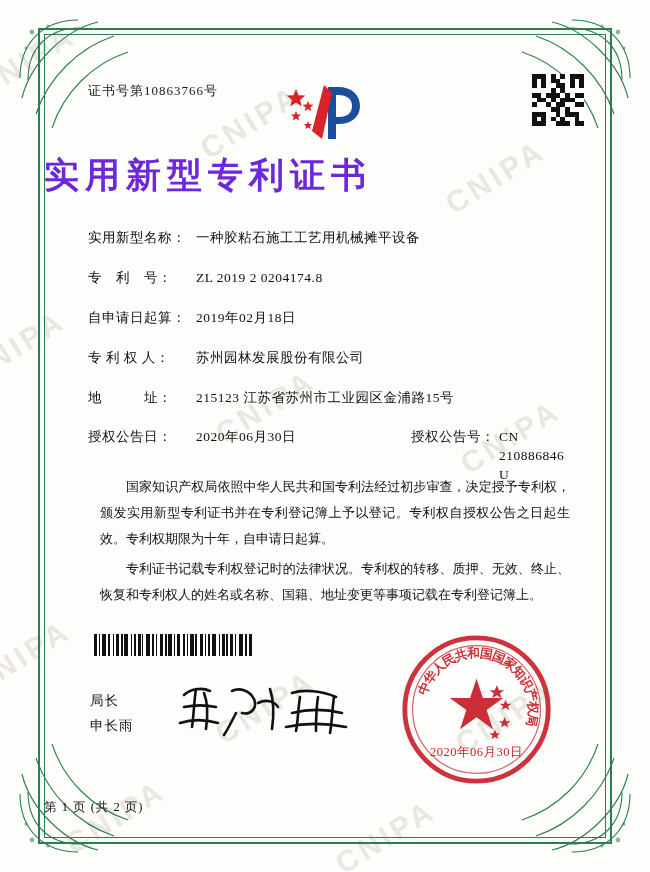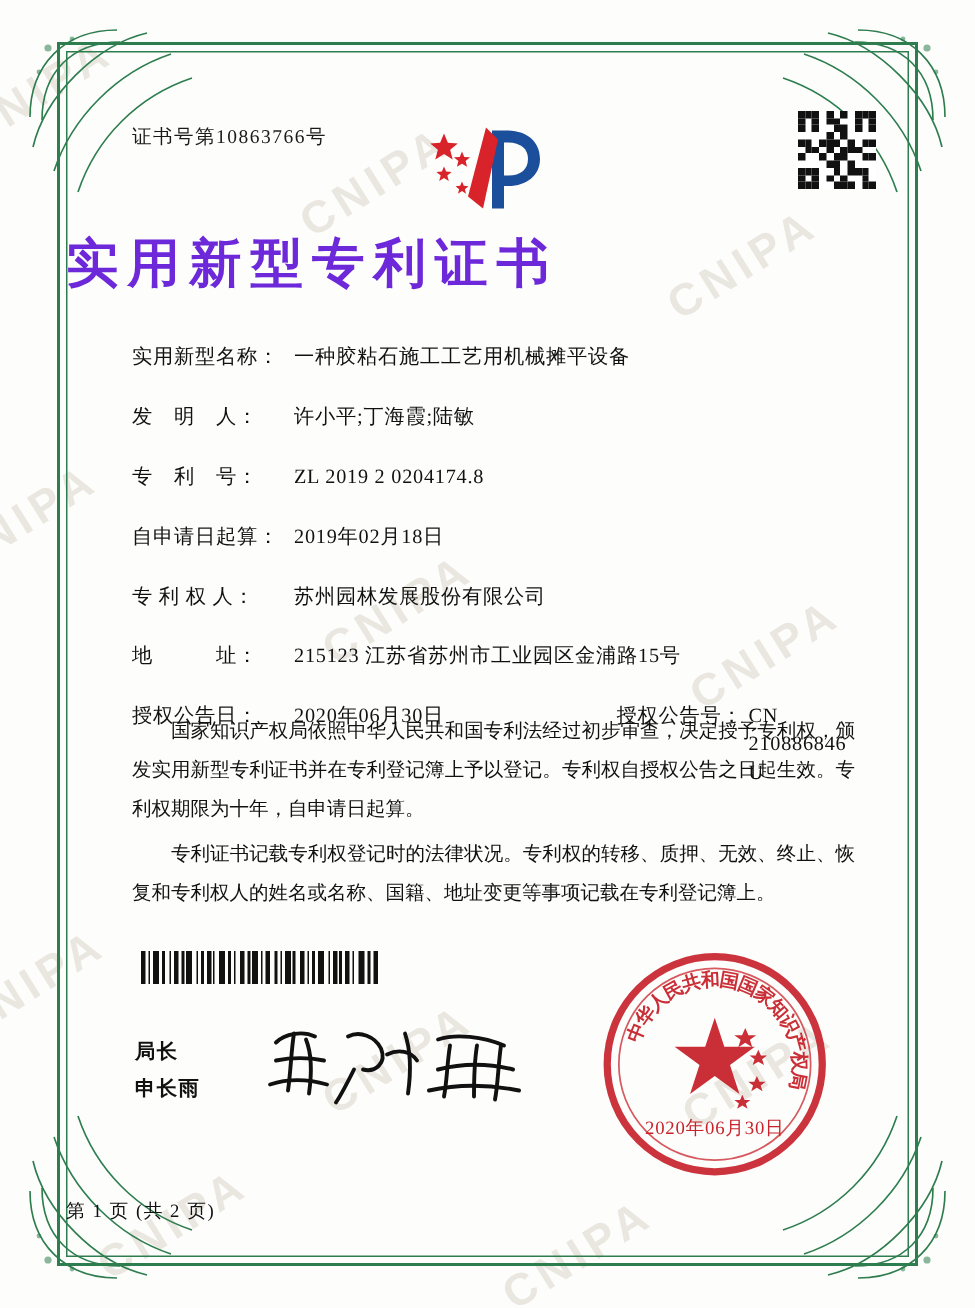--- a/index.html
+++ b/index.html
@@ -168,21 +168,21 @@
     position: absolute;
     left: 44px;
     right: 36px;
     top: 440px;
     font-size: 13px;
     color: #111;
     line-height: 2.0;
     text-align: justify;
   }
   .paragraphs p {
-    margin: 0 0 4px 0;
+    margin: 0 0 4px 12px;
     text-indent: 2em;
   }
 
   
   .barcode {
     position: absolute;
     left: 50px;
     top: 600px;
     width: 185px;
     height: 22px;
@@ -194,21 +194,20 @@
 
   
   .sign-block {
     position: absolute;
     left: 46px;
     top: 655px;
     font-size: 13.5px;
     color: #111;
     line-height: 1.85;
     letter-spacing: 1px;
-    font-weight: bold;
   }
   .signature-img {
     position: absolute;
     left: 130px;
     top: 645px;
     width: 185px;
     height: 60px;
   }
 
   
@@ -470,24 +469,20 @@
         </g>
       </svg>
     </div>
 
     <div class="title">实用新型专利证书</div>
 
     <div class="fields">
       <div class="field-row">
         <div class="field-label">实用新型名称：</div>
         <div class="field-value">一种胶粘石施工工艺用机械摊平设备</div>
-      </div>
-      <div class="field-row">
-        <div class="field-label">发　明　人：</div>
-        <div class="field-value">许小平;丁海霞;陆敏</div>
       </div>
       <div class="field-row">
         <div class="field-label">专　利　号：</div>
         <div class="field-value">ZL 2019 2 0204174.8</div>
       </div>
       <div class="field-row">
         <div class="field-label">自申请日起算：</div>
         <div class="field-value">2019年02月18日</div>
       </div>
       <div class="field-row">

